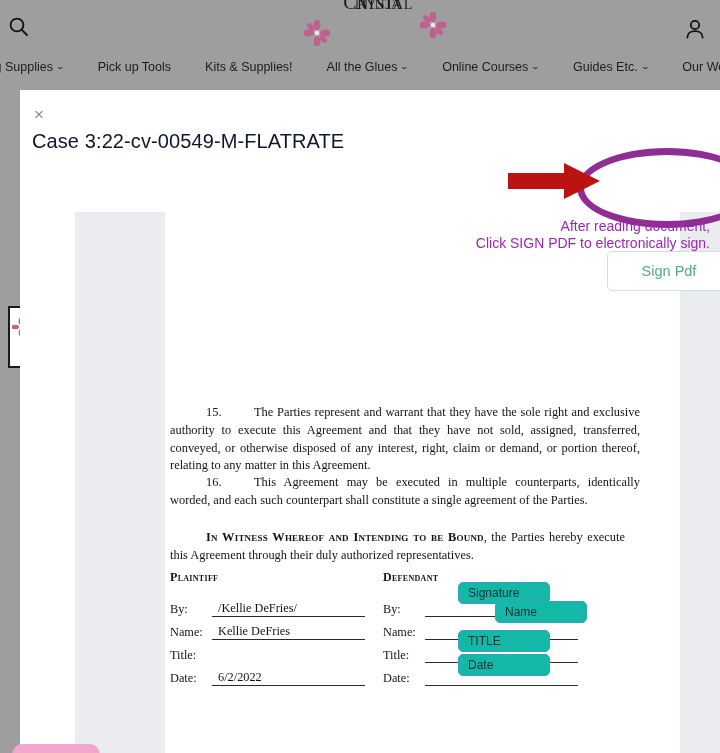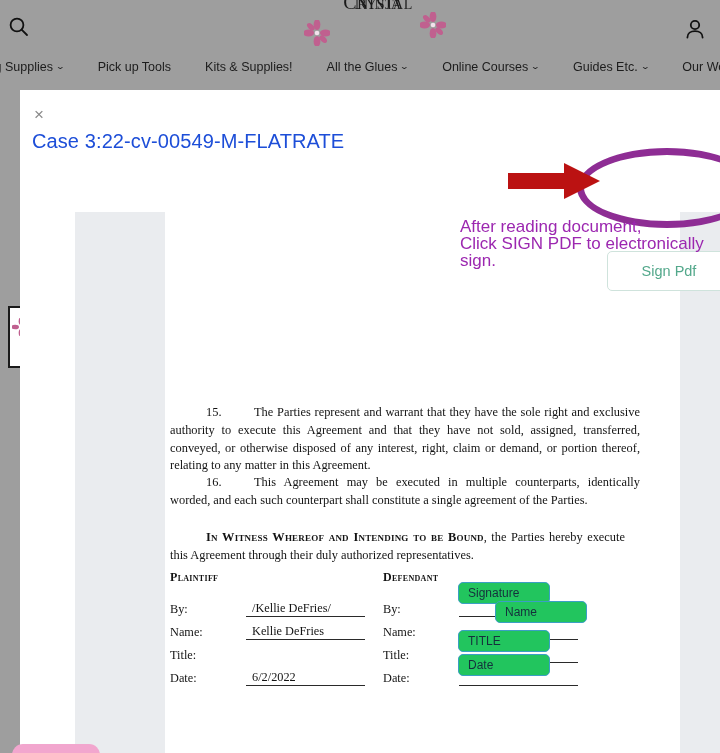--- a/index.html
+++ b/index.html
@@ -56,21 +56,21 @@
     position:absolute;left:20px;top:90px;width:700px;height:663px;
     background:#ffffff;z-index:5;overflow:hidden;
   }
   #modal-close{
     position:absolute;left:14px;top:16px;
     font-size:17px;color:#8a8a8a;cursor:pointer;line-height:1;
     font-family:"Liberation Sans", sans-serif;font-weight:300;
   }
   #modal-title{
     position:absolute;left:12px;top:40px;
-    font-size:20px;color:#1d4ed8;letter-spacing:.1px;
+    font-size:20px;color:#0f172a;letter-spacing:.1px;
   }
   #sign-pdf-button{
     position:absolute;left:587px;top:161px;width:122px;height:38px;
     border:1px solid #cfe3dc;border-radius:5px;background:#ffffff;
     color:#53a88b;font-size:14.5px;
     display:flex;align-items:center;justify-content:center;
     cursor:pointer;z-index:9;
   }
 
   
@@ -112,26 +112,26 @@
     font-size:12px;font-variant:small-caps;font-weight:bold;
     letter-spacing:.3px;margin-bottom:9px;
   }
   .sig-row{
     display:flex;align-items:flex-end;height:23px;font-size:12.3px;
   }
   .sig-label{width:42px;flex:0 0 42px;}
   .sig-line{
     flex:1;border-bottom:1px solid #2a2a2a;height:15px;
     padding-left:6px;font-size:12.3px;line-height:15px;
-    white-space:nowrap;overflow:hidden;margin-left:34px;
+    white-space:nowrap;overflow:hidden;
   }
 
   
   .field-box{
-    position:absolute;background:#22c55e;border:1px solid #3b9fc4;
+    position:absolute;background:#14b8a6;border:1px solid #3b9fc4;
     border-radius:5px;height:22px;width:92px;
     display:flex;align-items:center;
     padding-left:9px;box-sizing:border-box;
     font-family:"Liberation Sans", sans-serif;
     font-size:12px;color:#15303c;cursor:pointer;
   }
   #field-signature{left:293px;top:370px;}
   #field-name{left:293px;top:389px;margin-left:37px;}
   #field-title{left:293px;top:418px;}
   #field-date{left:293px;top:442px;}
@@ -141,21 +141,21 @@
     position:absolute;left:577px;top:148px;width:166px;height:66px;
     border:7px solid #8e2d94;border-radius:50%;
     z-index:20;pointer-events:none;
   }
   #annot-arrow{
     position:absolute;left:508px;top:162px;width:92px;height:38px;
     z-index:21;pointer-events:none;
   }
   #annot-note{
     position:absolute;left:460px;top:218px;width:250px;
-    color:#9c27b0;font-size:17px;line-height:17px;text-align:left;
+    color:#9c27b0;font-size:14px;line-height:17px;text-align:right;
     z-index:22;pointer-events:none;
     font-family:"Liberation Sans", sans-serif;
   }
 
   
   #page-thumb{
     position:absolute;left:8px;top:306px;width:26px;height:58px;
     background:#ffffff;border:2px solid #1a1a1a;z-index:3;overflow:hidden;
   }
   #page-thumb .thumb-flower{

